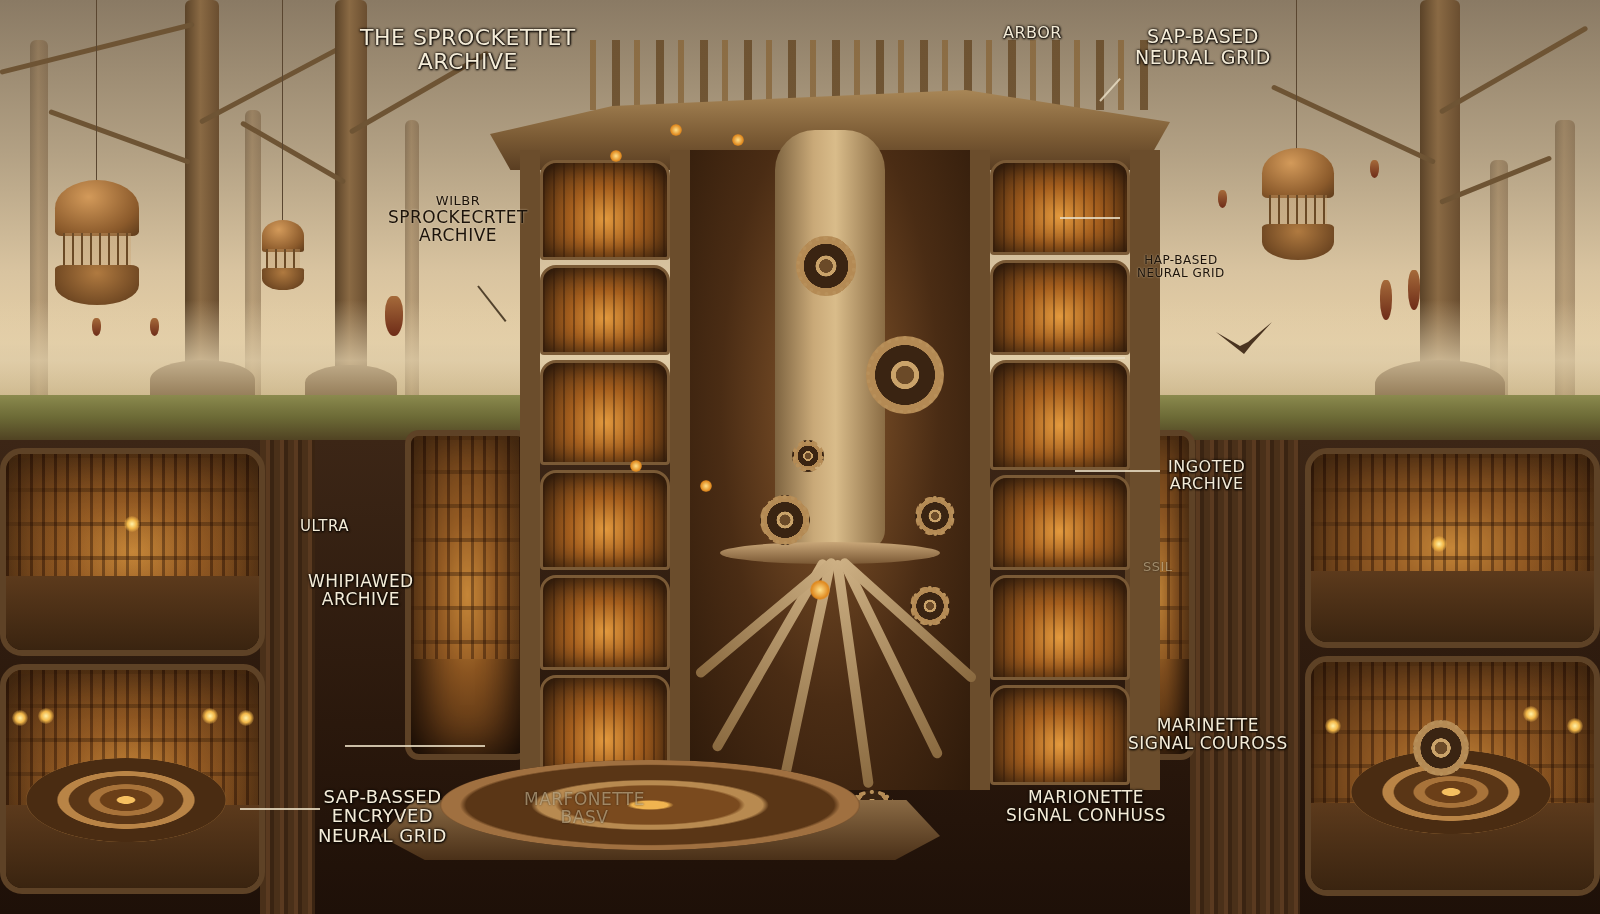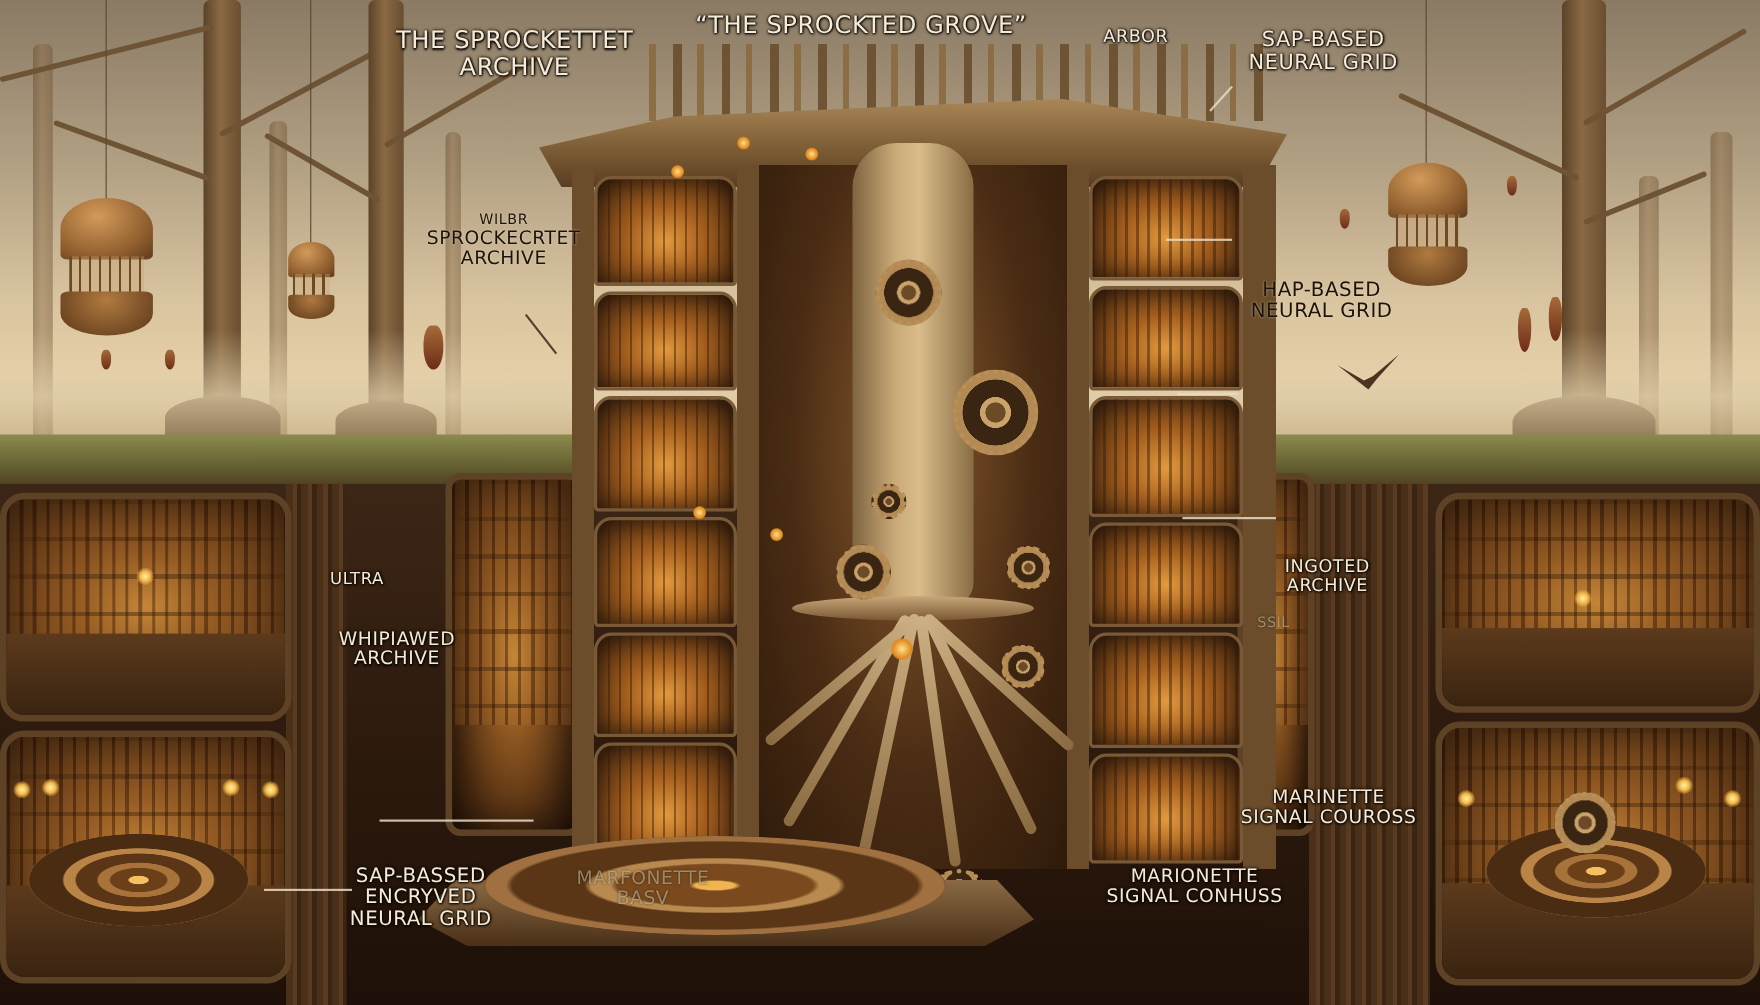--- a/index.html
+++ b/index.html
@@ -253,46 +253,45 @@
   <div class="base-ring"></div>
 
   <div class="leader" style="left:1060px;top:217px;width:60px;"></div>
   <div class="leader" style="left:1070px;top:357px;width:55px;"></div>
   <div class="leader" style="left:1075px;top:470px;width:85px;"></div>
   <div class="leader" style="left:345px;top:745px;width:140px;"></div>
   <div class="leader" style="left:240px;top:808px;width:80px;"></div>
   <div class="leader dark" style="left:478px;top:285px;width:45px;transform:rotate(52deg);transform-origin:left;"></div>
   <div class="leader" style="left:1100px;top:100px;width:30px;transform:rotate(-48deg);transform-origin:left;"></div>
 
-  <div class="label light center" style="left:632px;top:12px;font-size:22px;">“THE SPROCKTED GROVE”</div>
 
   <div class="label light center" style="left:360px;top:26px;font-size:22px;">
     <span>THE SPROCKETTET</span>
     <span>ARCHIVE</span>
   </div>
 
   <div class="label light" style="left:1003px;top:24px;font-size:16px;">ARBOR</div>
 
   <div class="label light center" style="left:1135px;top:26px;font-size:19px;">
     <span>SAP-BASED</span>
     <span>NEURAL GRID</span>
   </div>
 
   <div class="label dark center" style="left:388px;top:194px;font-size:17px;">
     <span style="font-size:13px;">WILBR</span>
     <span>SPROCKECRTET</span>
     <span>ARCHIVE</span>
   </div>
 
-  <div class="label dark center" style="left:1137px;top:254px;font-size:18px;">
+  <div class="label dark center" style="left:1137px;top:254px;font-size:12px;">
     <span>HAP-BASED</span>
     <span>NEURAL GRID</span>
   </div>
 
-  <div class="label light center" style="left:1168px;top:458px;font-size:16px;margin-top:48px;">
+  <div class="label light center" style="left:1168px;top:458px;font-size:16px;">
     <span>INGOTED</span>
     <span>ARCHIVE</span>
   </div>
 
   <div class="label ghost" style="left:1143px;top:560px;font-size:13px;">SSIL</div>
 
   <div class="label light" style="left:300px;top:518px;font-size:15px;">ULTRA</div>
 
   <div class="label light center" style="left:308px;top:572px;font-size:17px;">
     <span>WHIPIAWED</span>

